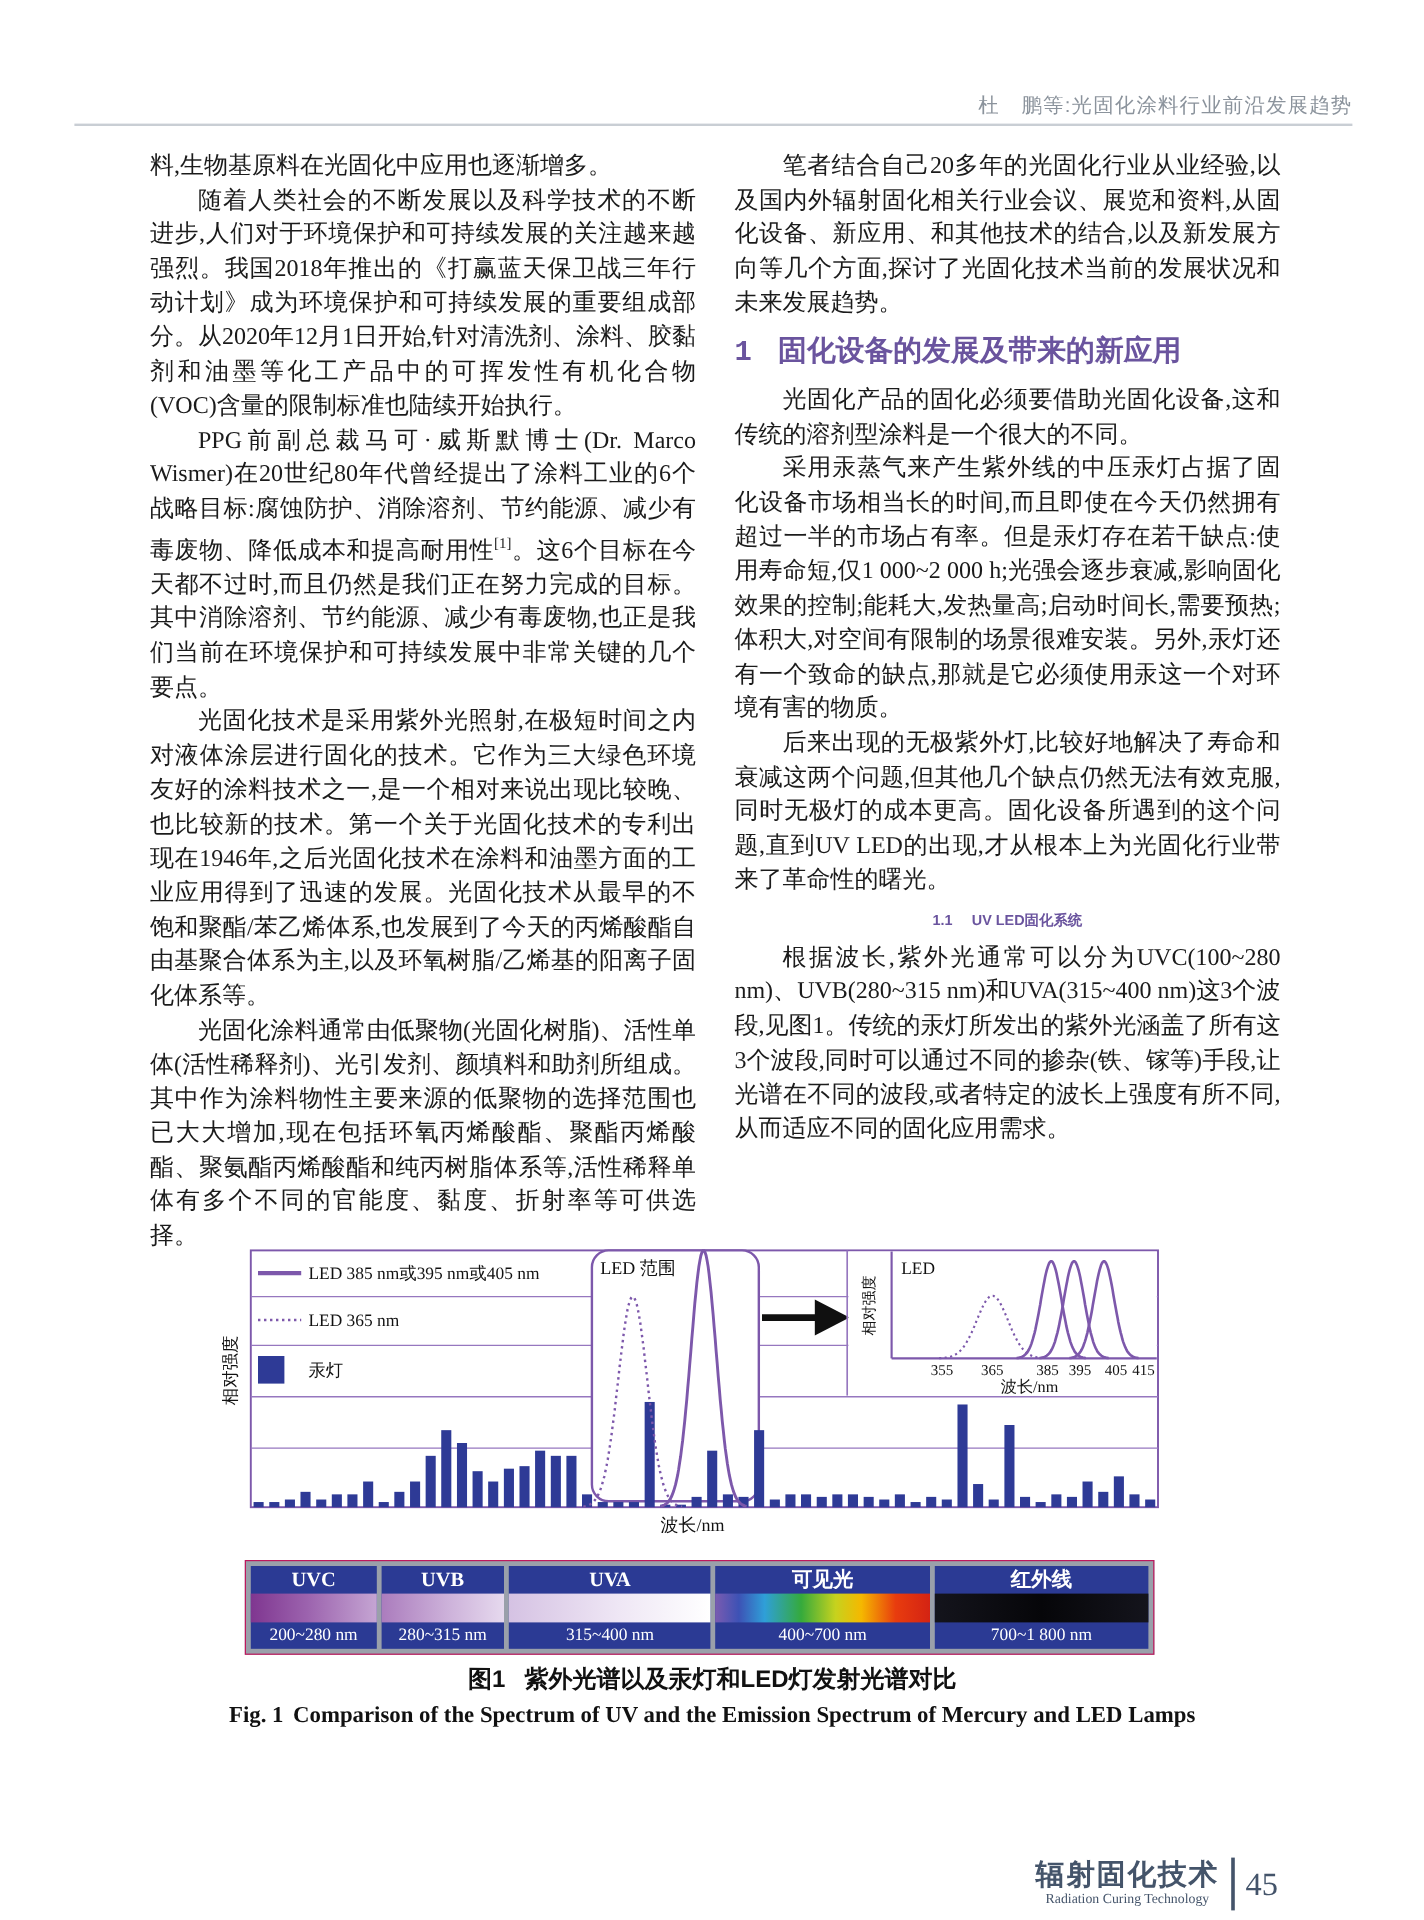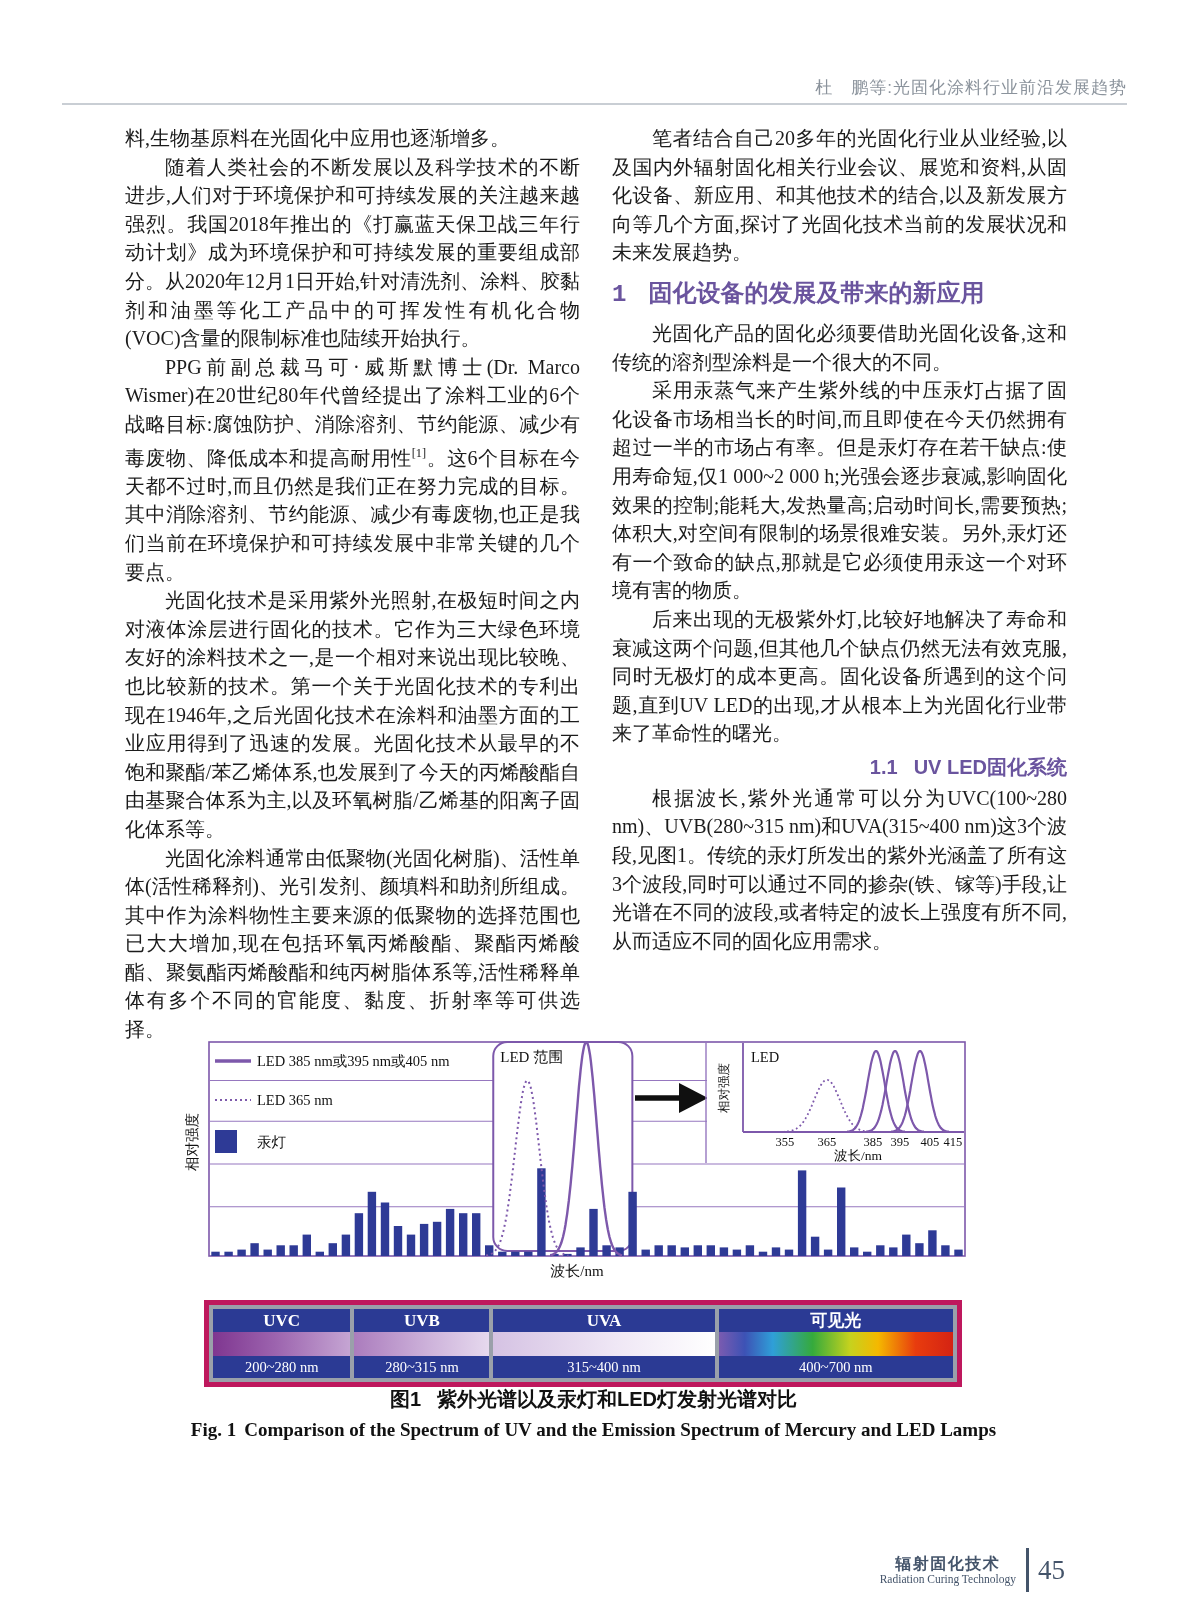--- a/index.html
+++ b/index.html
@@ -10,42 +10,42 @@
   .head-rule{position:absolute;top:103px;left:62px;right:60px;border-top:2px solid #c9ced4;}
   .cols{position:absolute;top:124px;left:125px;width:942px;display:flex;gap:32px;}
   .col{width:455px;font-size:20px;line-height:28.6px;text-align:justify;}
   .col p{margin:0;}
   .ind{text-indent:2em;}
   sup{font-size:0.62em;}
   .h1{color:#6a549e;font-family:Liberation Mono, monospace;
       font-weight:bold;font-size:24px;line-height:30px;margin:13px 0 9px 0;text-align:left;}
   .h1 .hnum{margin-right:22px;}
   .h2{color:#6a549e;font-family:"Liberation Sans","DejaVu Sans",sans-serif;
-      font-weight:bold;font-size:20px;line-height:26px;margin:6px 0 4px 0;text-align:right;}
+      font-weight:bold;font-size:12px;line-height:26px;margin:6px 0 4px 0;text-align:center;}
   .h2 .hnum{margin-right:16px;}
   .figure{position:absolute;left:185px;top:1020px;width:800px;height:264px;}
   .band{position:absolute;left:204px;top:1300px;width:758px;box-sizing:border-box;
-        background:#9aa0aa;border:5px solid #be185d;padding:4px;display:flex;gap:4px;}
+        background:#9aa0aa;border:1px solid #be185d;padding:4px;display:flex;gap:4px;}
   .band-panel{background:#2b3a94;display:flex;flex-direction:column;min-width:0;}
   .band-label{color:#fff;font-weight:bold;font-size:17px;text-align:center;padding:2px 0 2px 0;line-height:19px;}
   .band-grad{height:24px;}
   .band-range{color:#fff;font-size:14.5px;text-align:center;padding:3px 0 2px 0;line-height:17px;}
   .grad-uvc{background:linear-gradient(90deg,#7f3690 0%,#9c63ae 45%,#c5a5d3 100%);}
   .grad-uvb{background:linear-gradient(90deg,#ab7cbd 0%,#cdb2da 55%,#e6d9ee 100%);}
   .grad-uva{background:linear-gradient(90deg,#d5c2e3 0%,#efe7f5 55%,#ffffff 100%);}
   .grad-vis{background:linear-gradient(90deg,#7a5bb0 0%,#3d52b5 11%,#2f9fd8 23%,#35aa3c 40%,#c6d21e 56%,#f5b800 68%,#e83c0e 84%,#d42313 100%);}
   .grad-ir{background:linear-gradient(90deg,#14141c 0%,#060609 50%,#14141c 100%);}
   .caps{position:absolute;top:1386px;left:0;width:100%;text-align:center;color:#111;}
   .cap-zh{font-family:"Liberation Sans","DejaVu Sans",sans-serif;font-weight:bold;font-size:20px;}
   .cap-zh .cap-label{margin-right:16px;}
   .cap-en{font-family:"Liberation Serif","DejaVu Serif",serif;font-weight:bold;font-size:19px;margin-top:6px;}
   .cap-en .cap-label{margin-right:8px;}
   .footer{position:absolute;right:122px;top:1548px;display:flex;align-items:center;color:#44546a;}
   .f-col{text-align:center;line-height:1.12;}
-  .f-zh{font-family:"Liberation Sans","DejaVu Sans",sans-serif;font-weight:bold;font-size:16px;letter-spacing:1.5px;}
+  .f-zh{font-family:"Liberation Sans","DejaVu Sans",sans-serif;font-weight:bold;font-size:24px;letter-spacing:1.5px;}
   .f-en{font-size:11.5px;}
   .f-div{width:3px;height:44px;background:#44546a;margin:0 9px 0 10px;}
   .f-page{font-size:27px;}
 </style>
 </head>
 <body>
 
 <div class="page">
   <div class="running-head">杜　鹏等:光固化涂料行业前沿发展趋势</div>
   <div class="head-rule"></div>
@@ -190,20 +190,25 @@
       <div class="band-panel" style="flex-grow: 169; flex-basis: 0px;">
         <div class="band-label">UVA</div>
         <div class="band-grad grad-uva"></div>
         <div class="band-range">315~400 nm</div>
       </div>
       <div class="band-panel" style="flex-grow: 179; flex-basis: 0px;">
         <div class="band-label">可见光</div>
         <div class="band-grad grad-vis"></div>
         <div class="band-range">400~700 nm</div>
       </div>
+      <div class="band-panel" style="flex-grow: 179; flex-basis: 0px;">
+        <div class="band-label">红外线</div>
+        <div class="band-grad grad-ir"></div>
+        <div class="band-range">700~1 800 nm</div>
+      </div>
     </div>
 
   <div class="caps">
     <div class="cap-zh">
       <span class="cap-label">图1</span><span>紫外光谱以及汞灯和LED灯发射光谱对比</span>
     </div>
     <div class="cap-en">
       <span class="cap-label">Fig. 1</span><span>Comparison of the Spectrum of UV and the Emission Spectrum of Mercury and LED Lamps</span>
     </div>
   </div>

